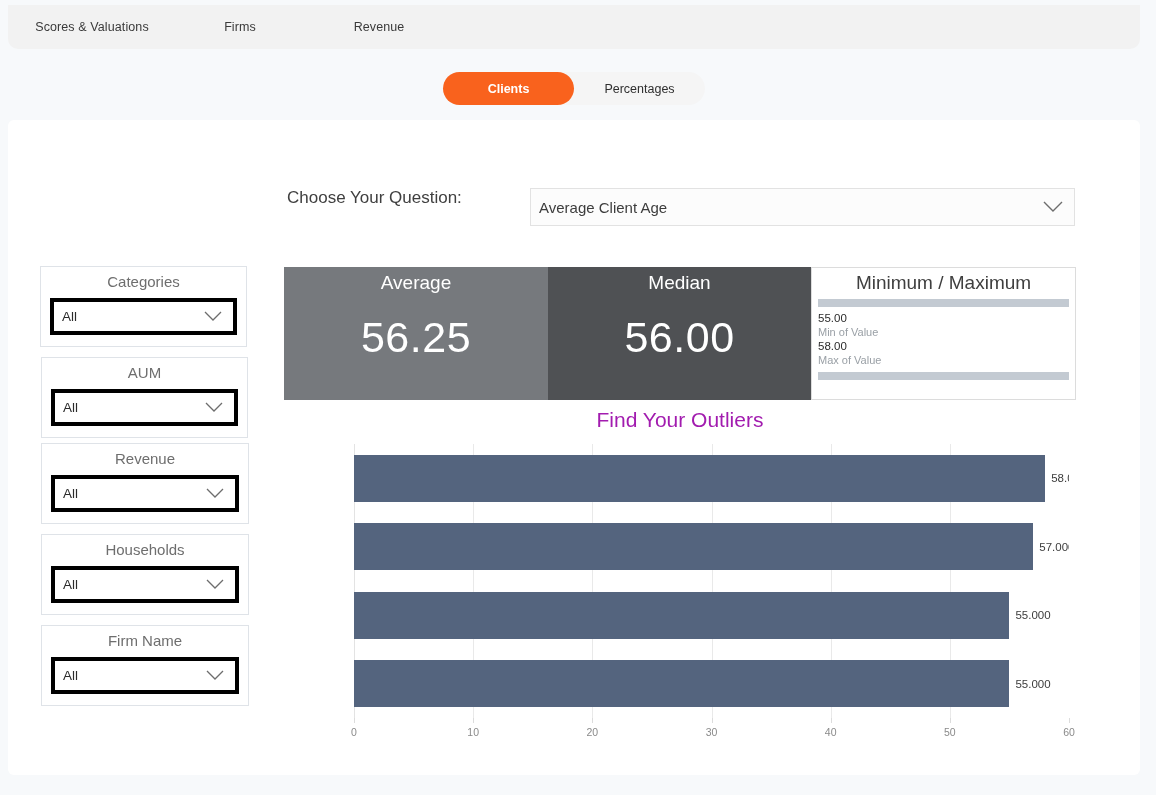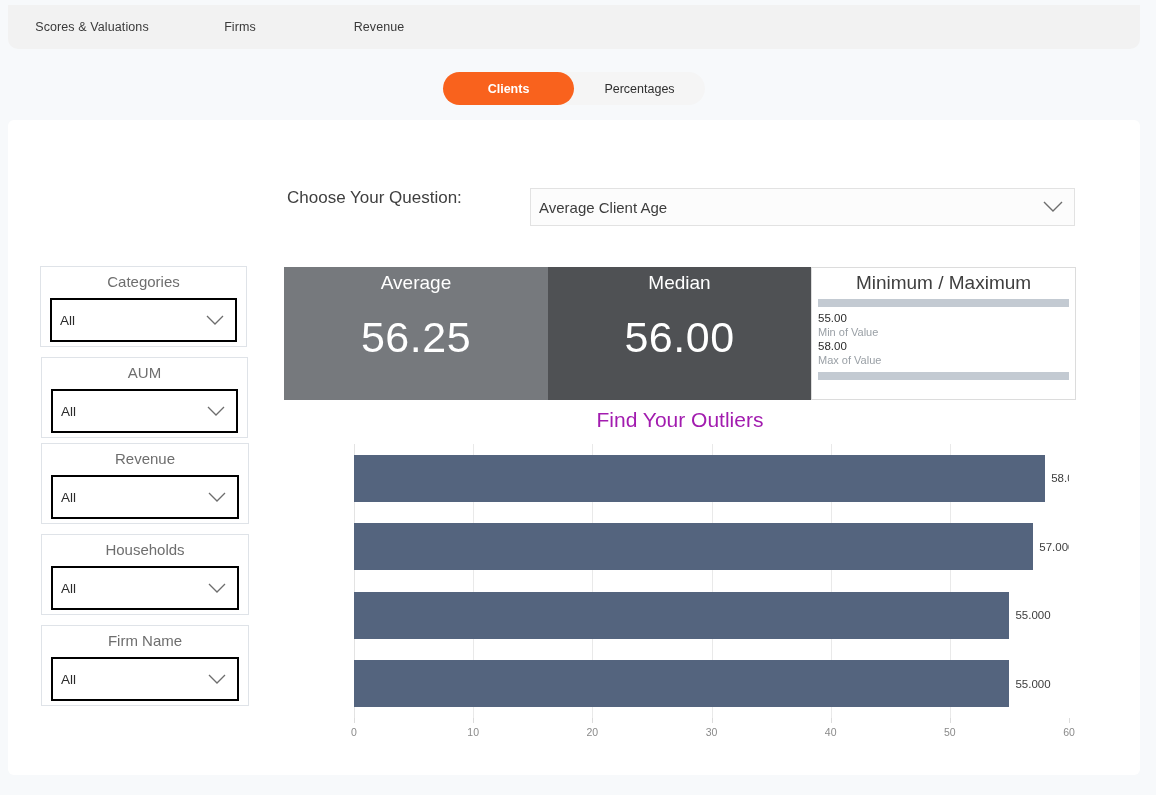--- a/index.html
+++ b/index.html
@@ -62,22 +62,22 @@
   
   .filter {
     position: absolute;
     background: #ffffff; border: 1px solid #dfe3e8;
   }
   .filter .f-title {
     text-align: center; font-size: 15px; color: #6e6e6e;
     margin-top: 5px; line-height: 20px;
   }
   .filter .f-sel {
-    margin: 6px 9px 0 9px; height: 44px;
-    border: 2px solid #000000; background: #fff;
+    margin: 6px 9px 0 9px; height: 37px;
+    border: 4px solid #000000; background: #fff;
     display: flex; align-items: center; cursor: pointer;
   }
   .filter .f-sel .fv { margin-left: 8px; font-size: 13.5px; color: #2b2b2b; }
 
   
   .kpi { position: absolute; top: 267px; height: 133px; }
   .kpi .k-title {
     text-align: center; font-size: 19px; color: #ffffff;
     margin-top: 5px; font-weight: normal;
   }

